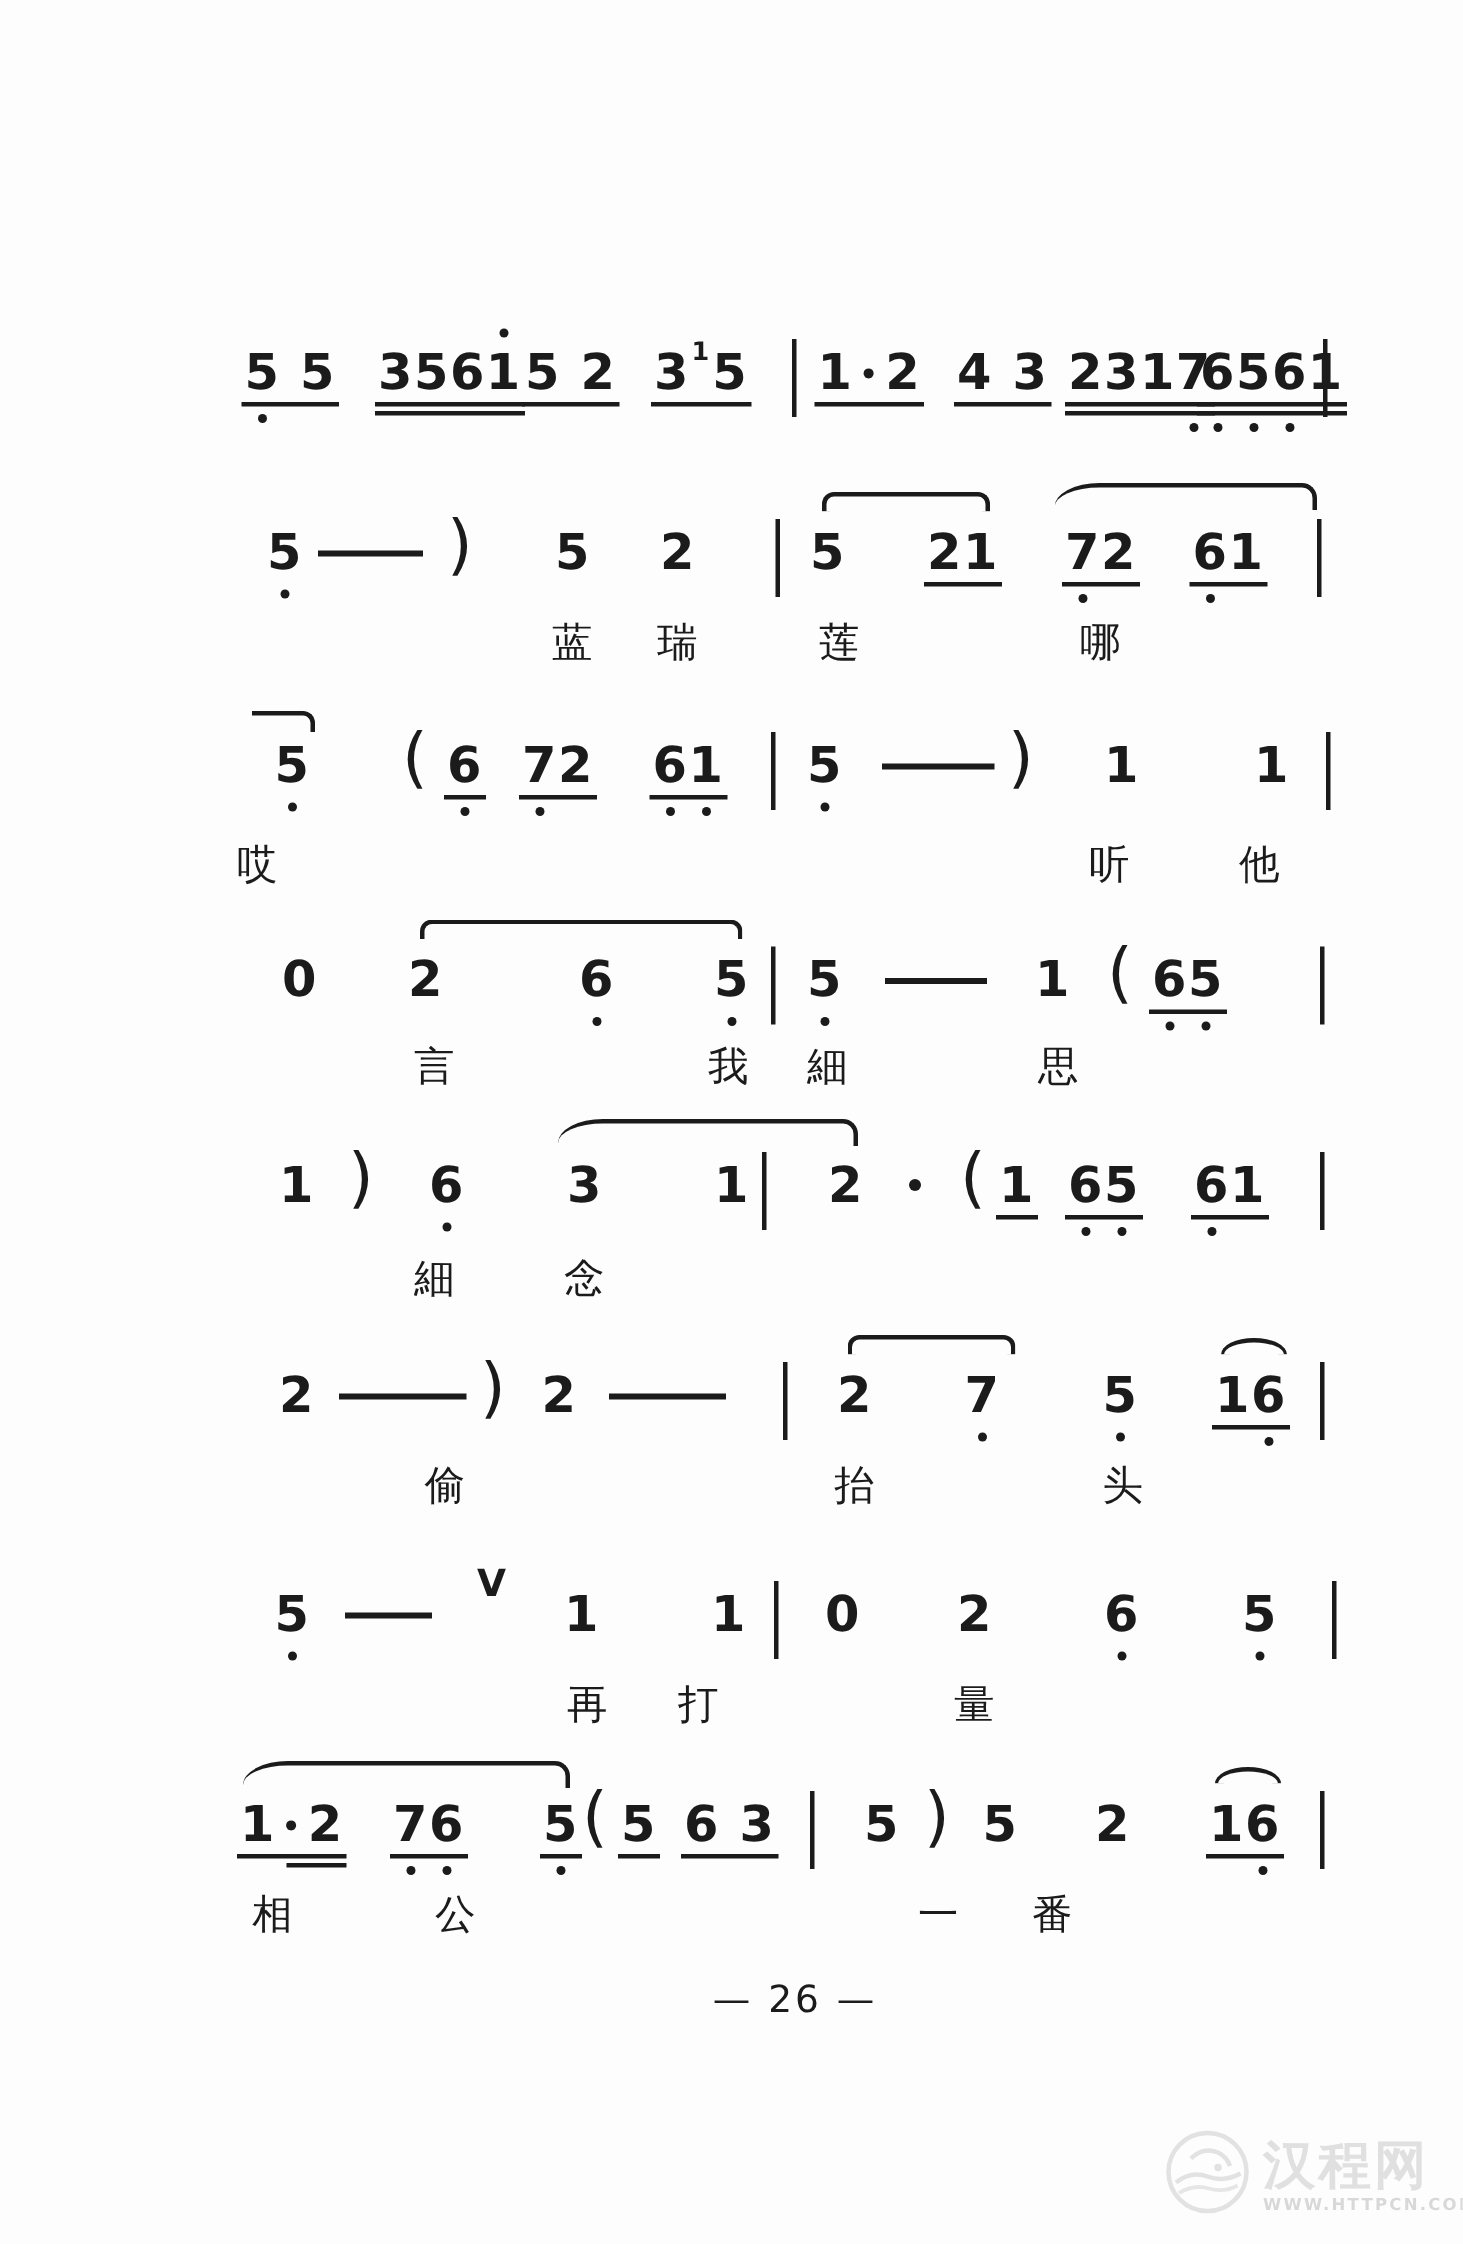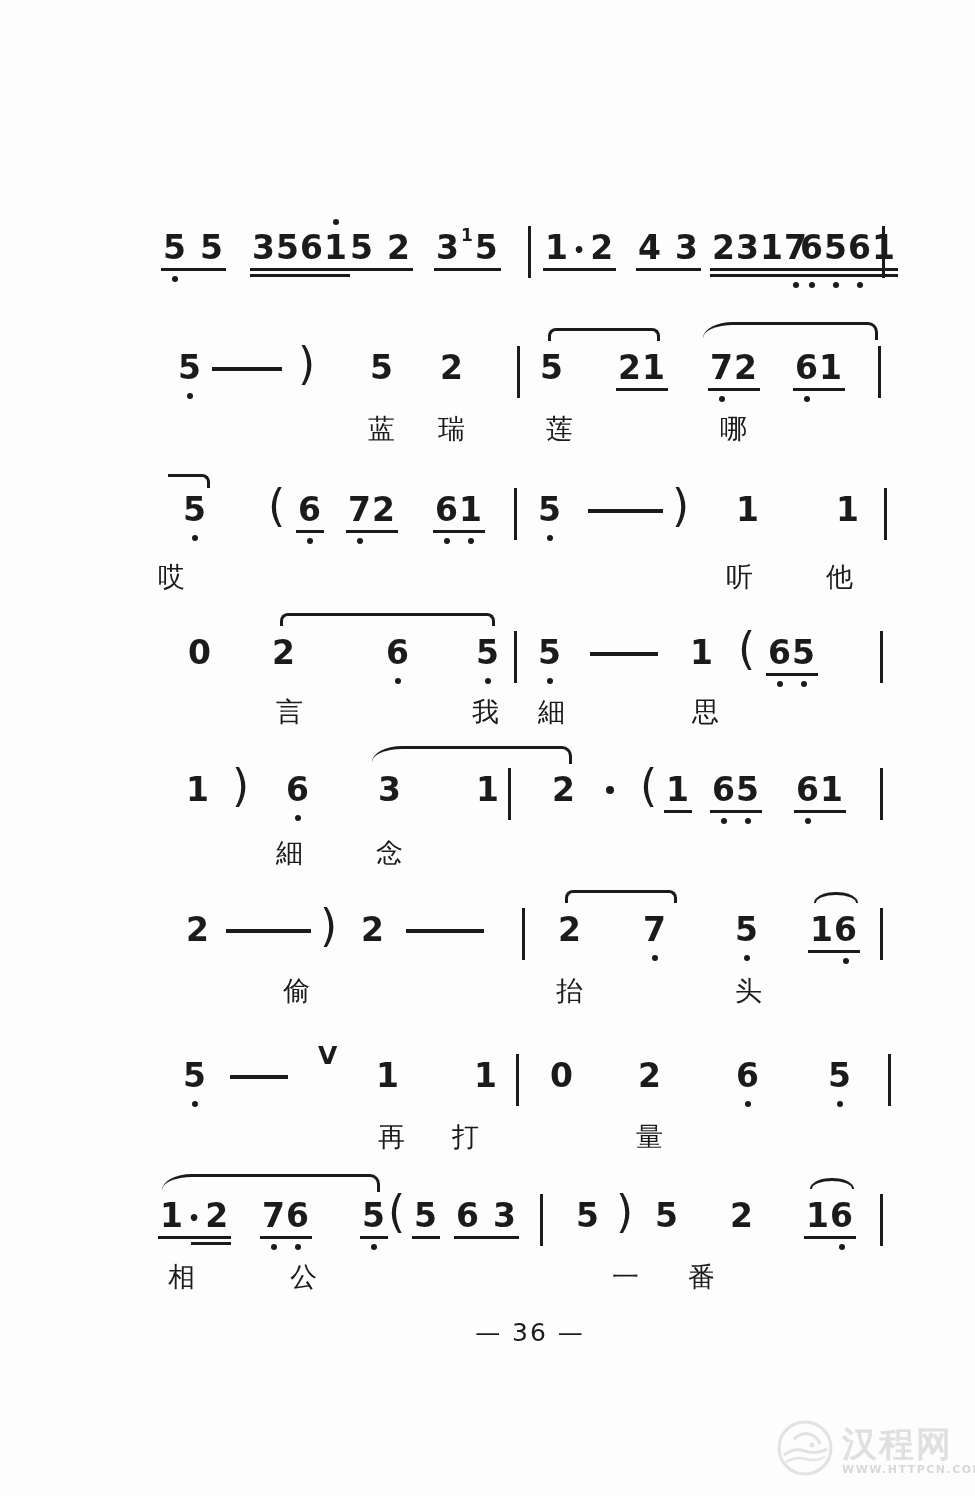--- a/index.html
+++ b/index.html
@@ -193,21 +193,21 @@
         <div class="note" style="left: 730px;"><span class="ch">2</span></div>
         <div class="note u1" style="left: 806px;"><span class="ch">1</span><span class="ch low">6</span><div class="uline"></div></div>
         <div class="bar" style="left: 880px;"></div>
         <div class="lyric" style="left: 168px; top: 64px;">相</div>
         <div class="lyric" style="left: 290px; top: 64px;">公</div>
         <div class="lyric" style="left: 612px; top: 64px;">一</div>
         <div class="lyric" style="left: 688px; top: 64px;">番</div>
       </div>
     </div>
 
-  <div class="footer">— 36 —</div>
+  <div class="footer">— 26 —</div>
 
   <div class="watermark">
     <span class="wm-logo">
       <svg width="66" height="66" viewBox="0 0 66 66" fill="none">
         <circle cx="33" cy="33" r="26" stroke="#e2e2e2" stroke-width="3"></circle>
         <path d="M12 40 q10 -8 21 -4 q11 4 22 -2" stroke="#e2e2e2" stroke-width="3" fill="none"></path>
         <path d="M14 47 q10 -6 20 -3 q10 3 19 -2" stroke="#e6e6e6" stroke-width="2.5" fill="none"></path>
         <path d="M22 24 q8 -8 18 -4 q6 3 8 9" stroke="#e2e2e2" stroke-width="3" fill="none"></path>
         <circle cx="40" cy="30" r="2.5" fill="#e2e2e2"></circle>
       </svg>

